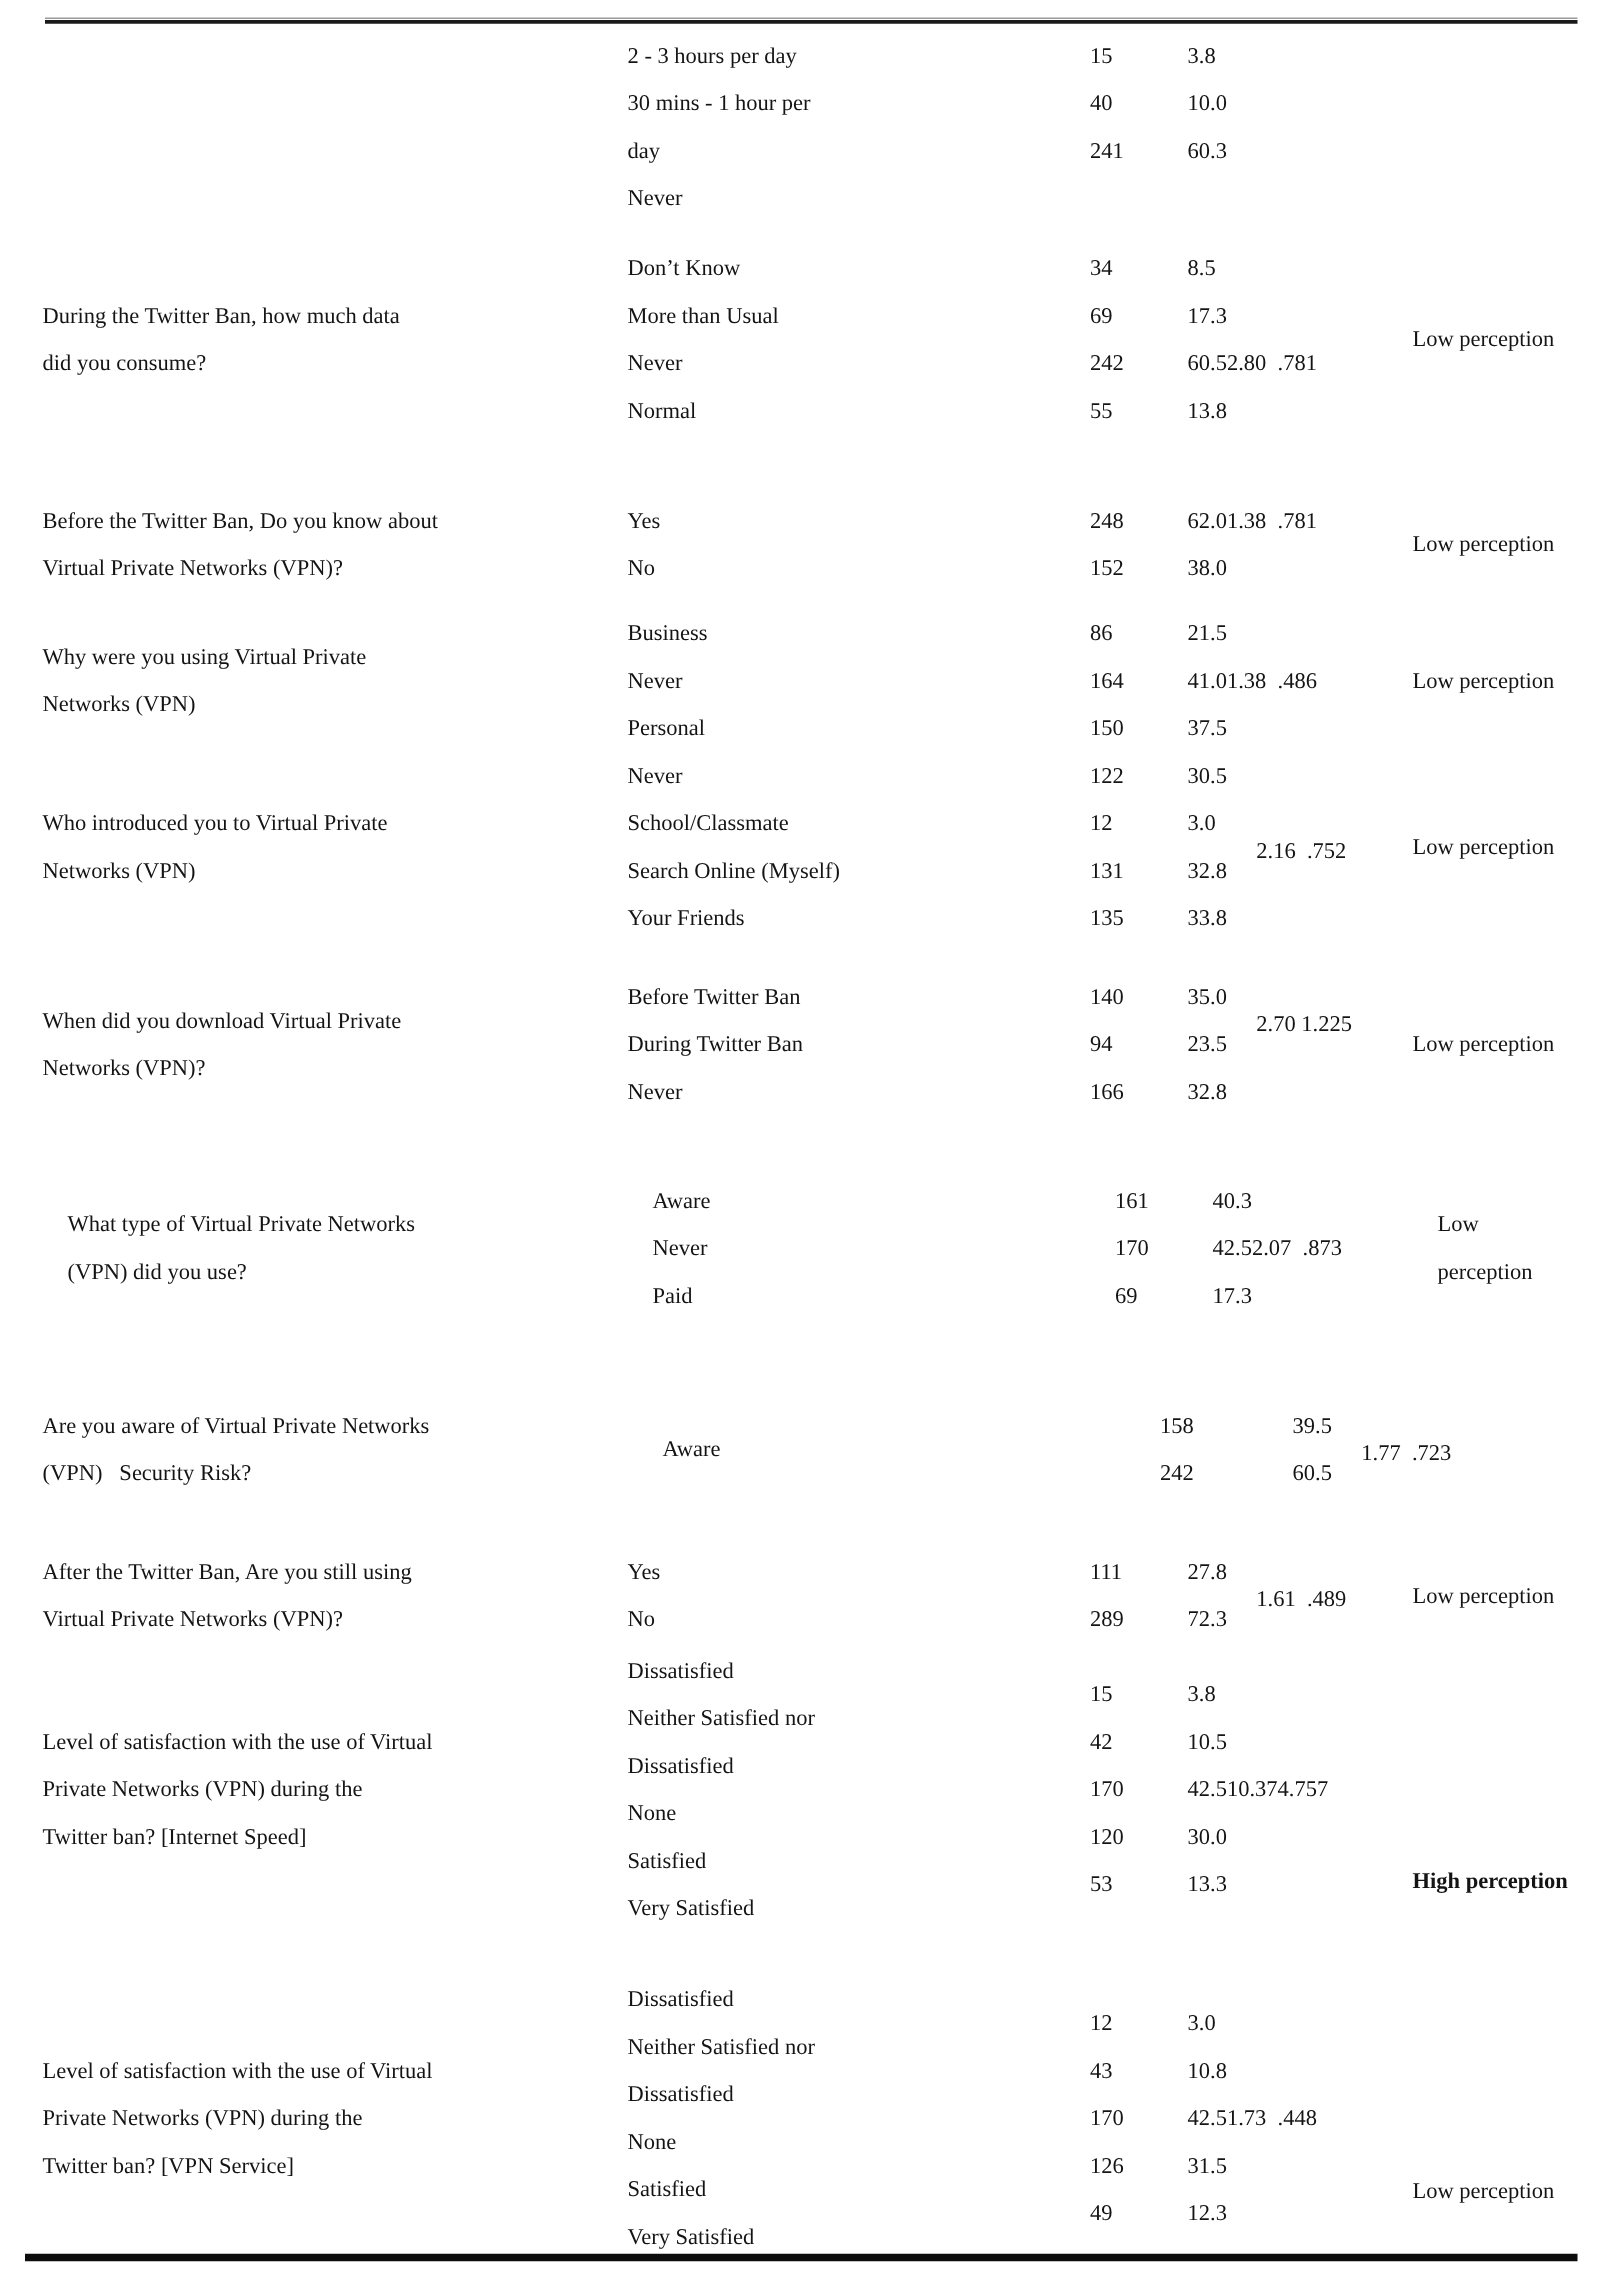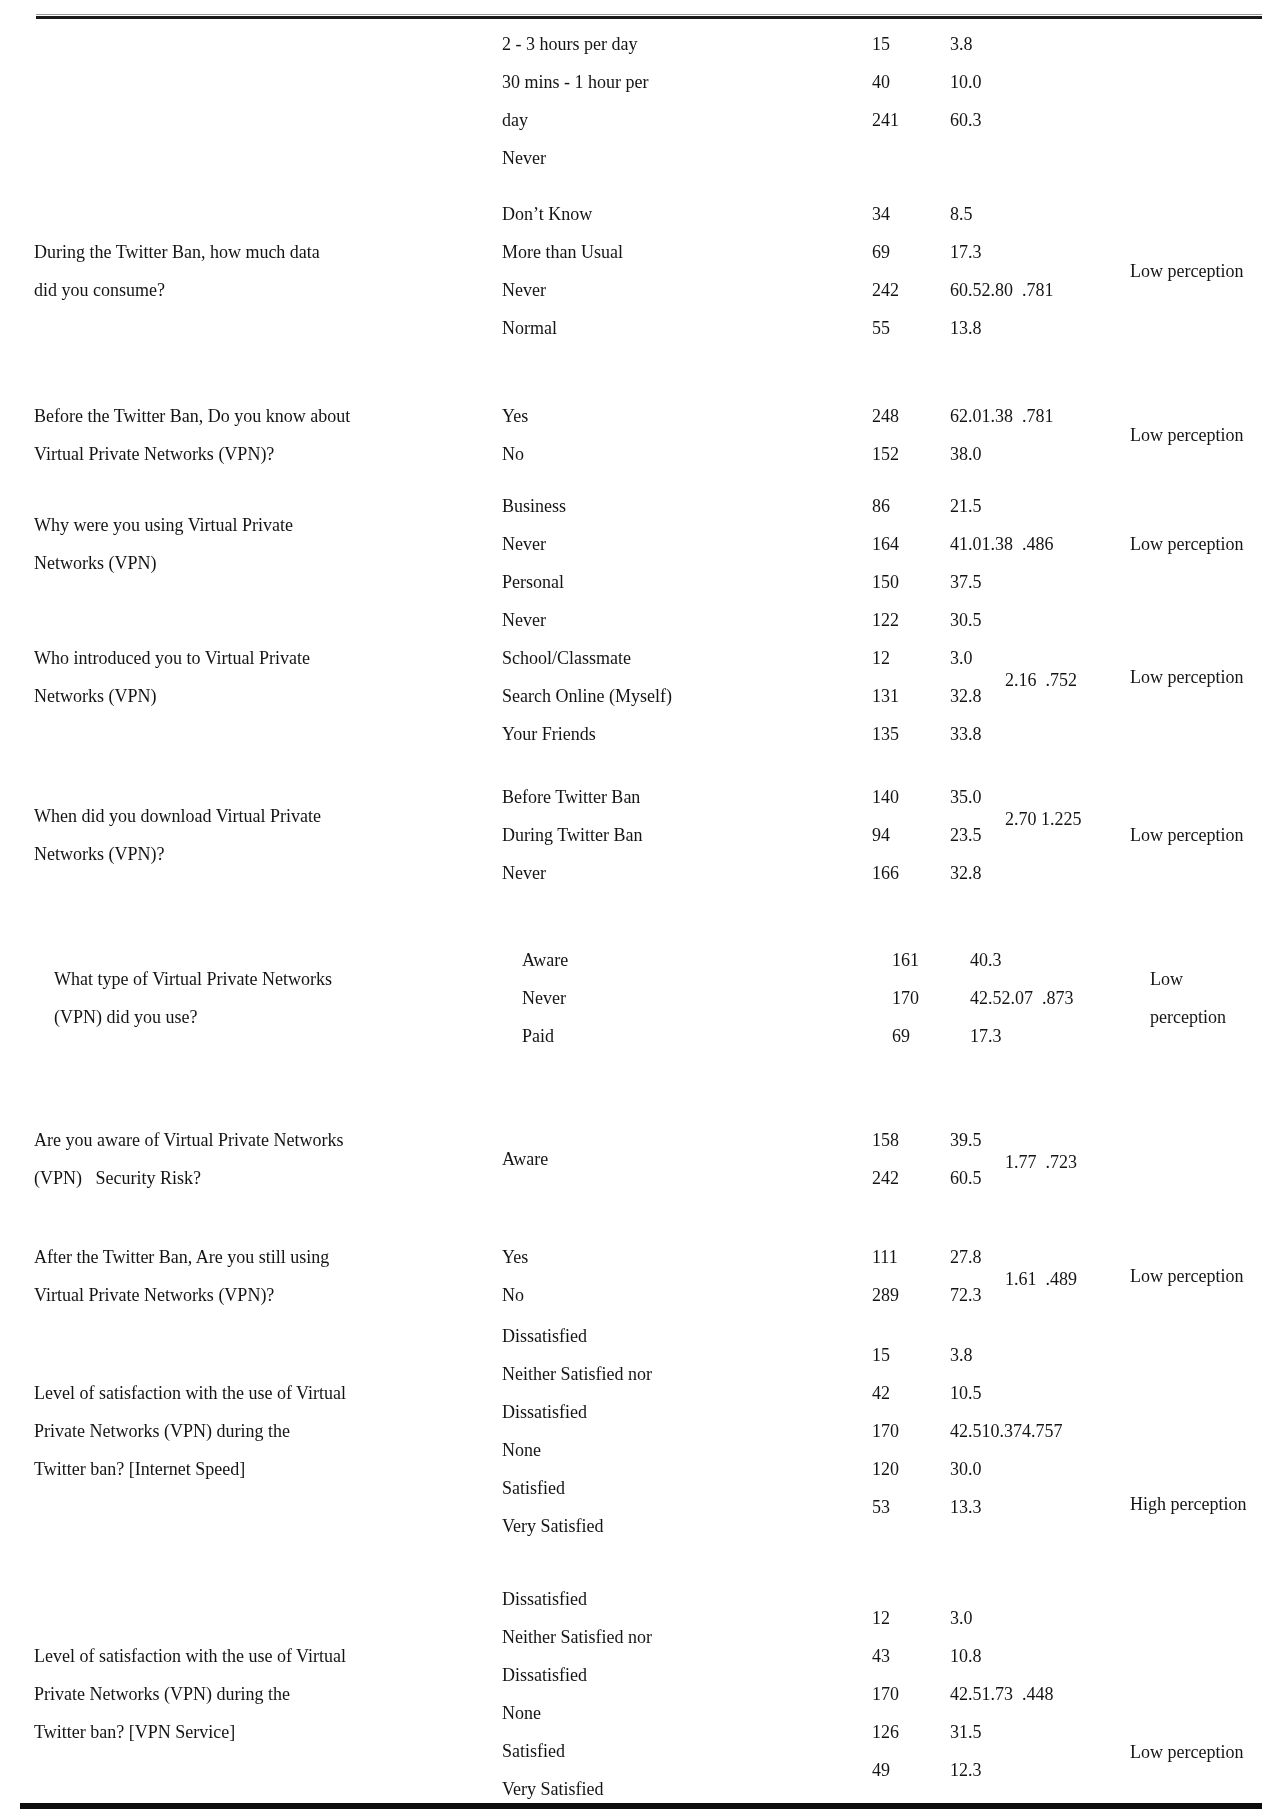--- a/index.html
+++ b/index.html
@@ -234,21 +234,21 @@
           <div class="blk">
             <div class="line">40.3</div>
             <div class="line">42.52.07  .873</div>
             <div class="line">17.3</div>
           </div>
         </div>
         <div class="cell per">
           <div class="per-txt">Low perception</div>
         </div>
       </div>
-      <div class="row" style="margin-top: 52px; min-height: 100px;">
+      <div class="row" style="margin-top: 52px; min-height: 100px; gap: 28px;">
         <div class="cell q">
           <div class="line">Are you aware of Virtual Private Networks</div>
           <div class="line">(VPN)   Security Risk?</div>
         </div>
         <div class="cell cat">
           <div class="line">Aware</div>
         </div>
         <div class="cell cnt">
           <div class="line">158</div>
           <div class="line">242</div>
@@ -312,21 +312,21 @@
         <div class="cell pct">
           <div class="blk">
             <div class="line">3.8</div>
             <div class="line">10.5</div>
             <div class="line">42.510.374.757</div>
             <div class="line">30.0</div>
             <div class="line">13.3</div>
           </div>
         </div>
         <div class="cell per">
-          <div class="per-txt" style="transform: translateY(73px);">High perception</div>
+          <div class="per-txt" style="transform: translateY(73px); font-weight: bold;">High perception</div>
         </div>
       </div>
       <div class="row" style="margin-top: 34px; min-height: 222px;">
         <div class="cell q">
           <div class="line">Level of satisfaction with the use of Virtual</div>
           <div class="line">Private Networks (VPN) during the</div>
           <div class="line">Twitter ban? [VPN Service]</div>
         </div>
         <div class="cell cat">
           <div class="line">Dissatisfied</div>

